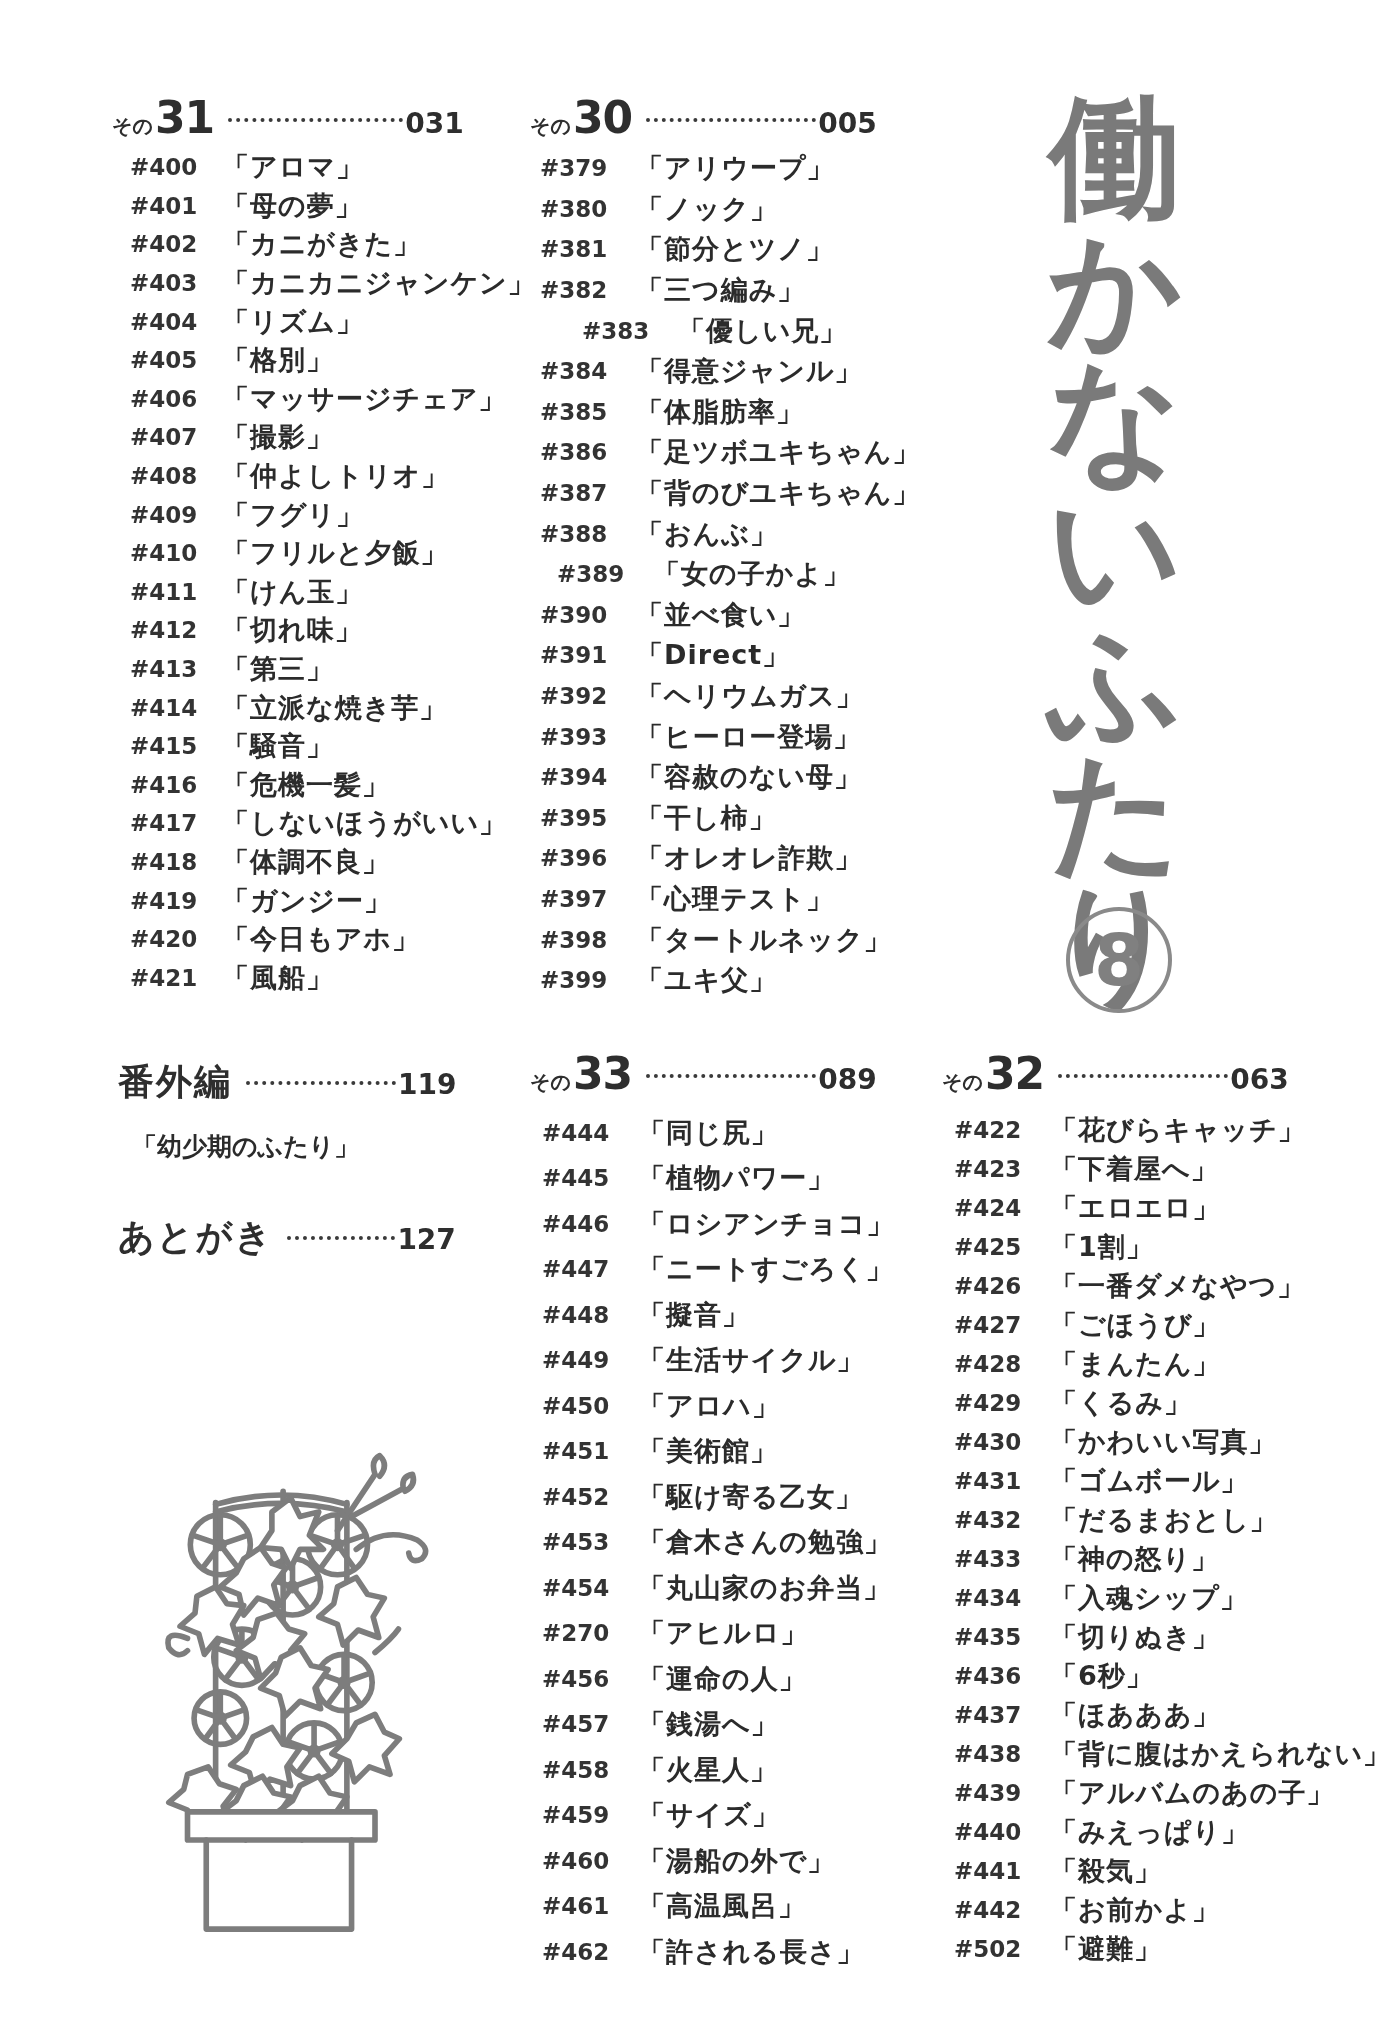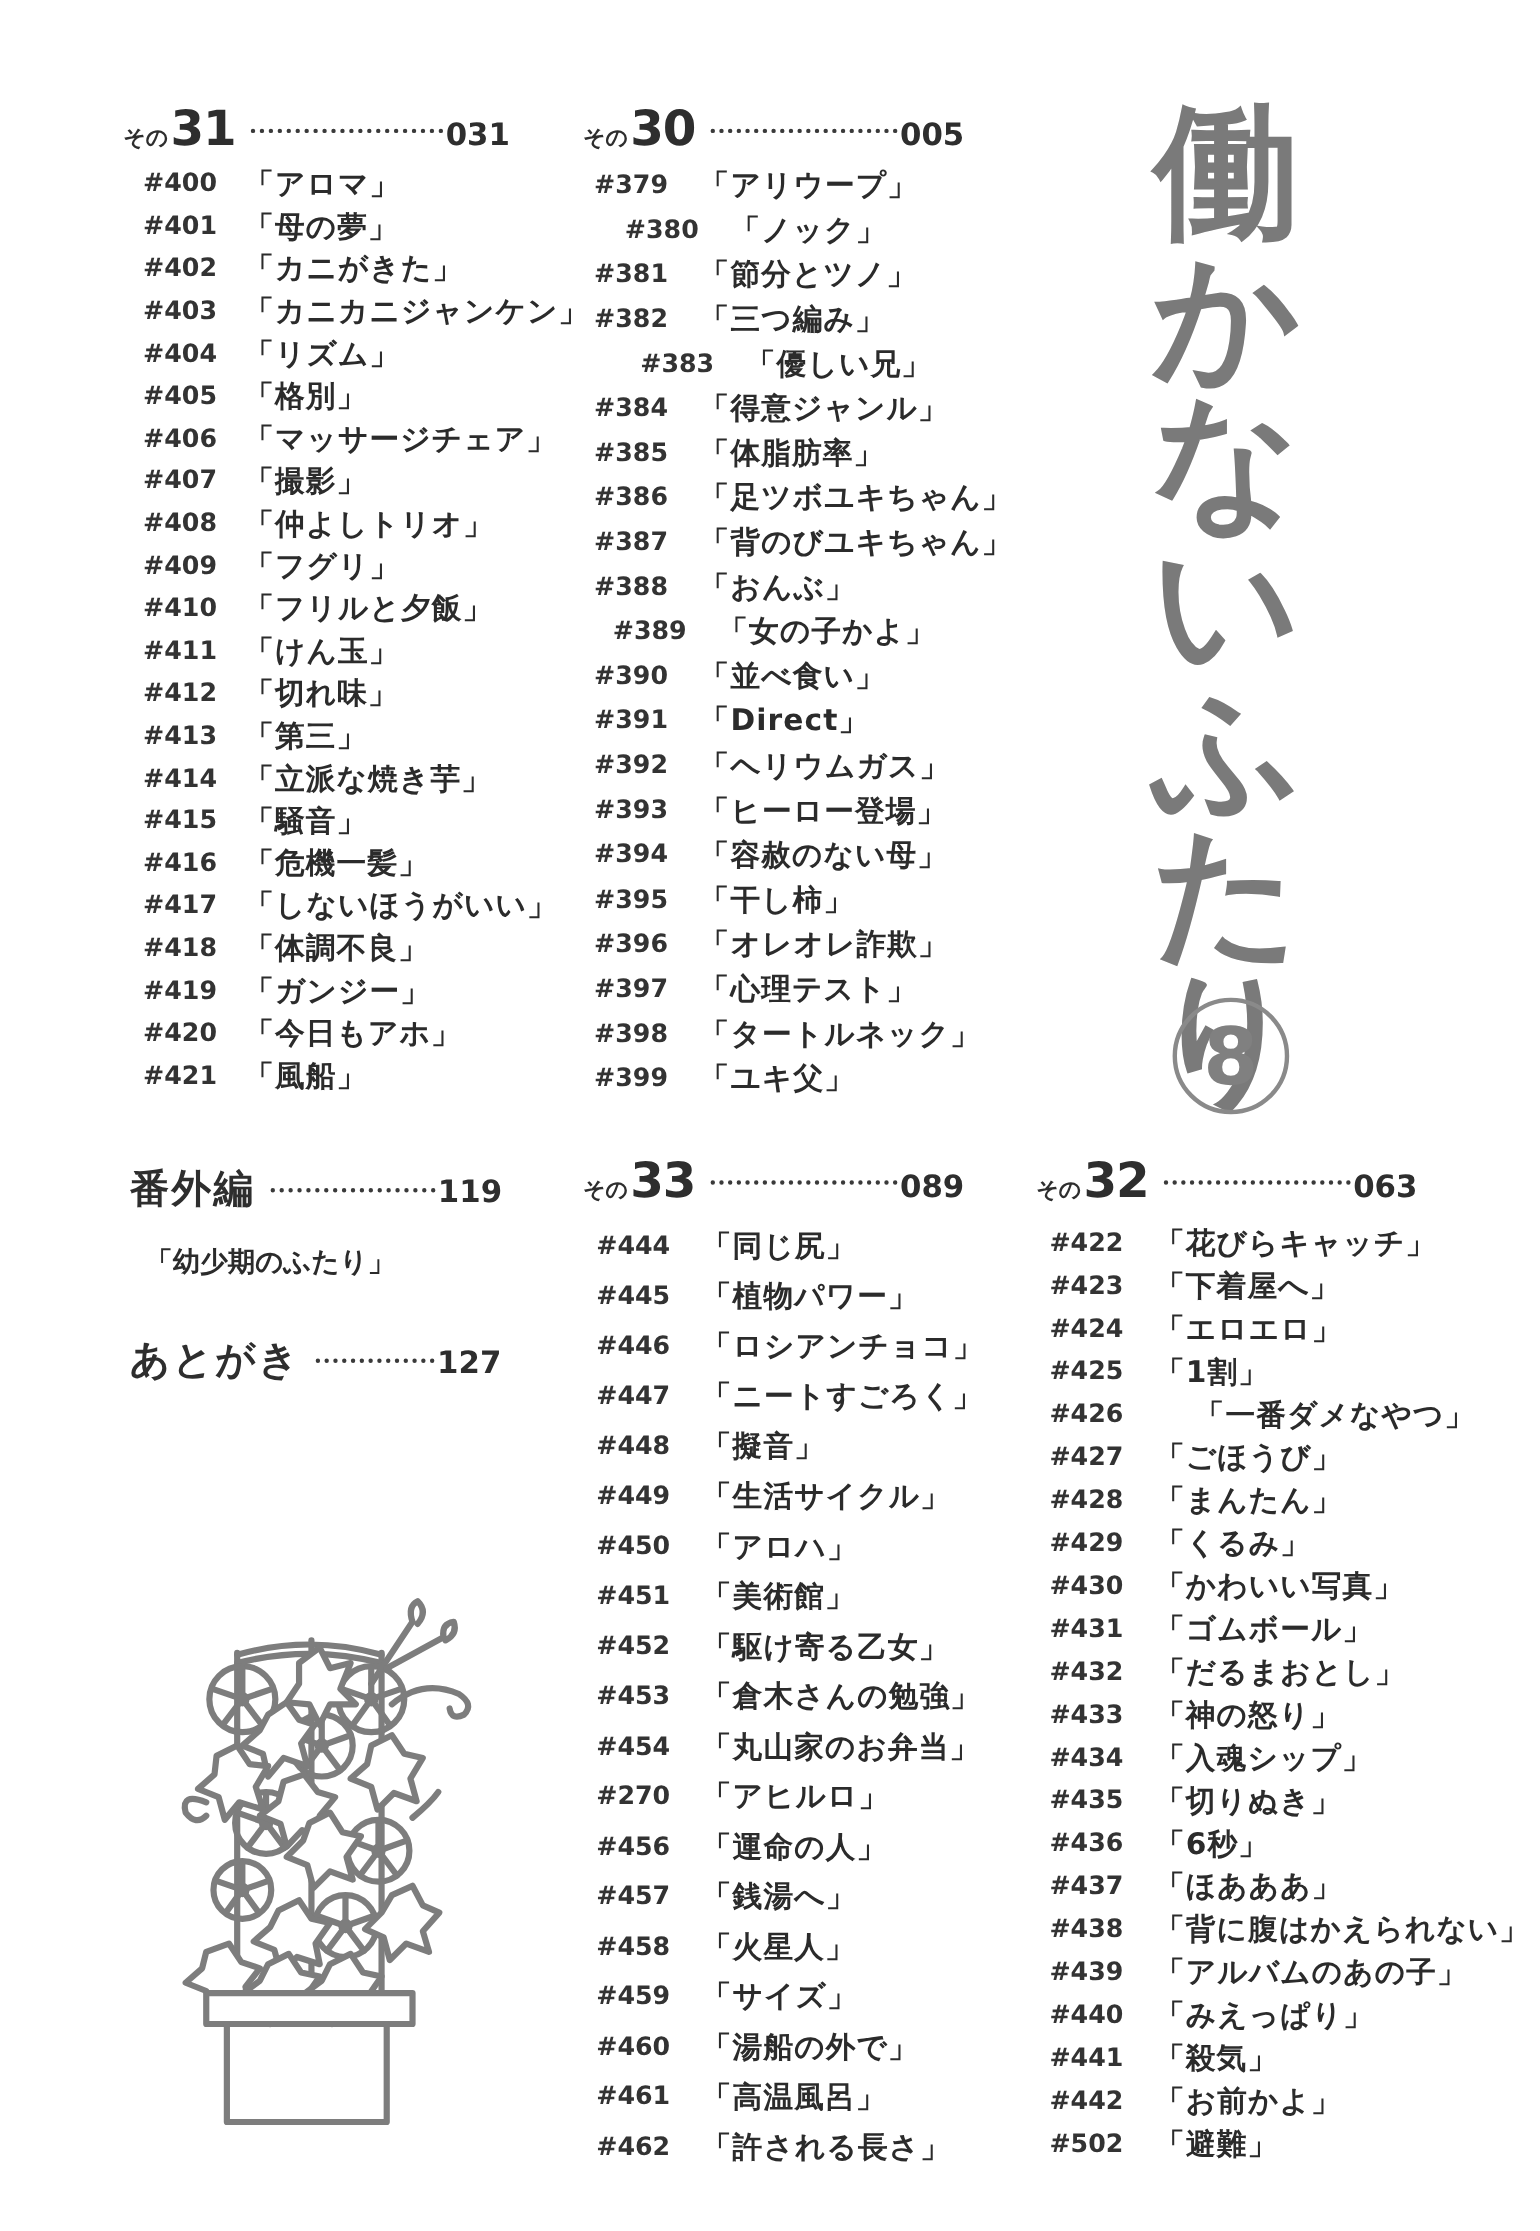--- a/index.html
+++ b/index.html
@@ -150,21 +150,21 @@
     <span class="num">30</span>
     <span class="dots" style="width:170px"></span>
     <span class="page">005</span>
   </div>
   <ul class="ep-list" id="list-s30" style="margin-top:8px; margin-left:10px;">
       <li class="ep" style="height: 40.6px;">
         <span class="no" style="width: 96px; display: inline-block;">#379</span>
         <span class="ttl">「アリウープ」</span>
       </li>
       <li class="ep" style="height: 40.6px;">
-        <span class="no" style="width: 96px; display: inline-block; margin-left: 28px;">#380</span>
+        <span class="no" style="width: 96px; display: inline-block;">#380</span>
         <span class="ttl">「ノック」</span>
       </li>
       <li class="ep" style="height: 40.6px;">
         <span class="no" style="width: 96px; display: inline-block;">#381</span>
         <span class="ttl">「節分とツノ」</span>
       </li>
       <li class="ep" style="height: 40.6px;">
         <span class="no" style="width: 96px; display: inline-block;">#382</span>
         <span class="ttl">「三つ編み」</span>
       </li>
@@ -373,21 +373,21 @@
         <span class="ttl">「下着屋へ」</span>
       </li>
       <li class="ep" style="height: 39px;">
         <span class="no" style="width: 96px; display: inline-block;">#424</span>
         <span class="ttl">「エロエロ」</span>
       </li>
       <li class="ep" style="height: 39px;">
         <span class="no" style="width: 96px; display: inline-block;">#425</span>
         <span class="ttl">「1割」</span>
       </li>
-      <li class="ep" style="height: 39px; gap: 36px;">
+      <li class="ep" style="height: 39px;">
         <span class="no" style="width: 96px; display: inline-block;">#426</span>
         <span class="ttl">「一番ダメなやつ」</span>
       </li>
       <li class="ep" style="height: 39px;">
         <span class="no" style="width: 96px; display: inline-block;">#427</span>
         <span class="ttl">「ごほうび」</span>
       </li>
       <li class="ep" style="height: 39px;">
         <span class="no" style="width: 96px; display: inline-block;">#428</span>
         <span class="ttl">「まんたん」</span>

